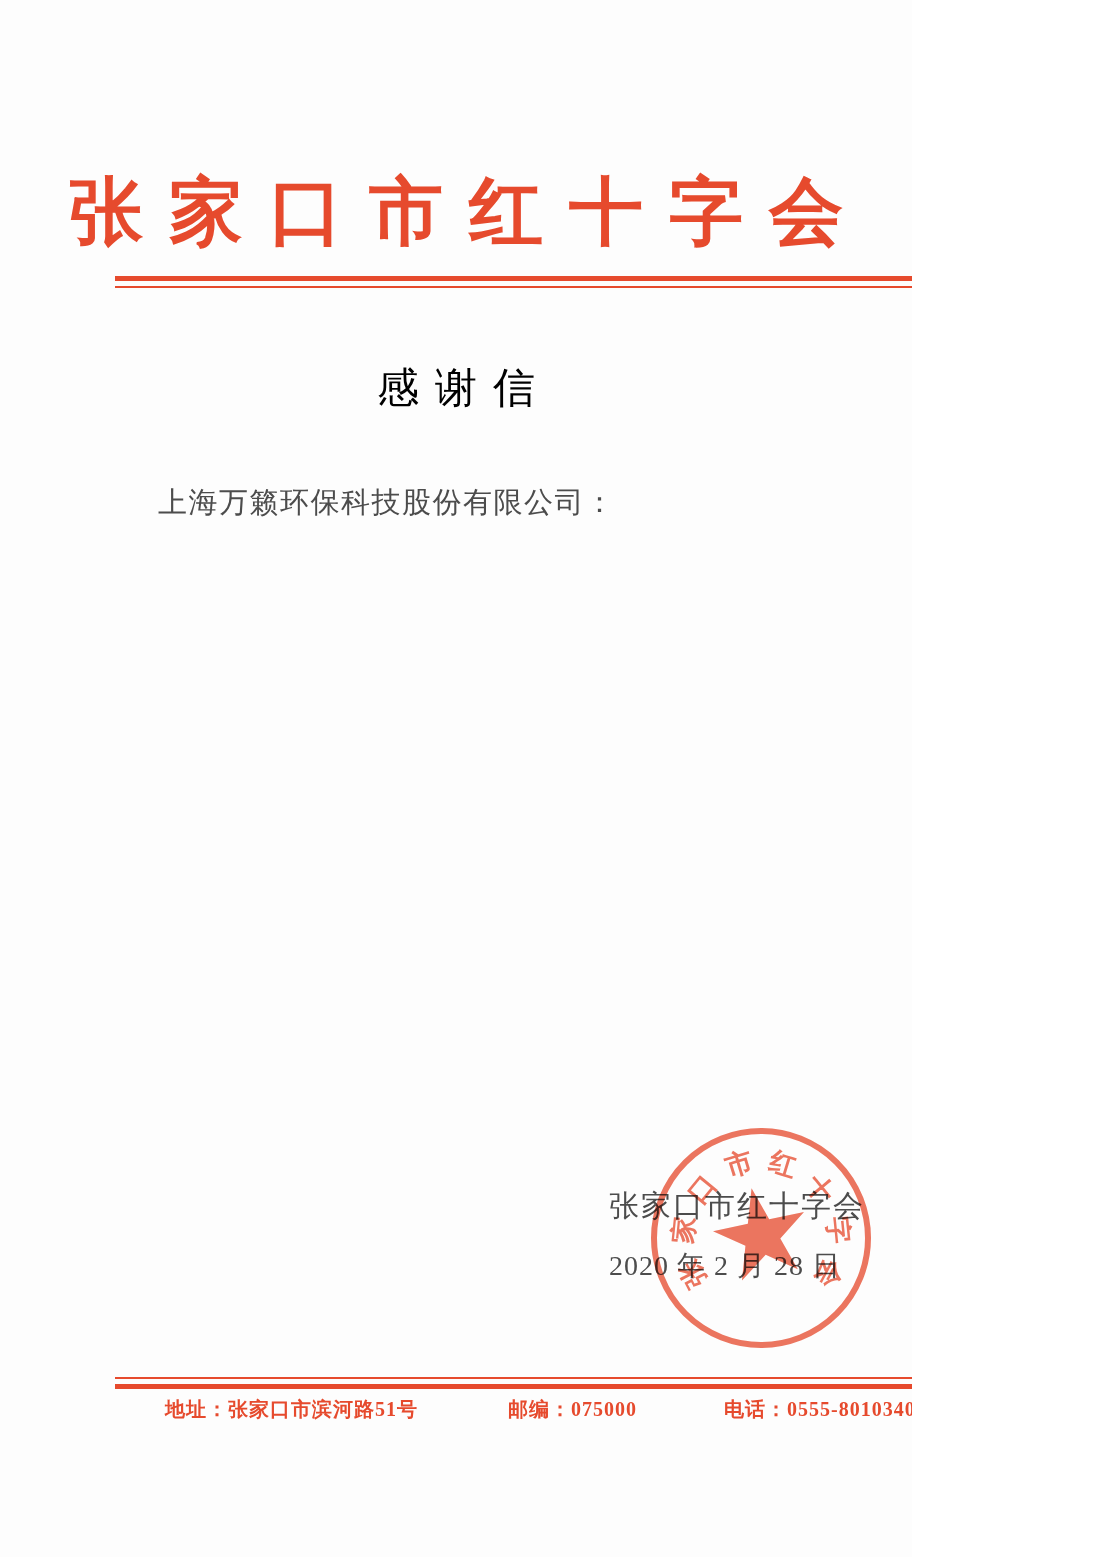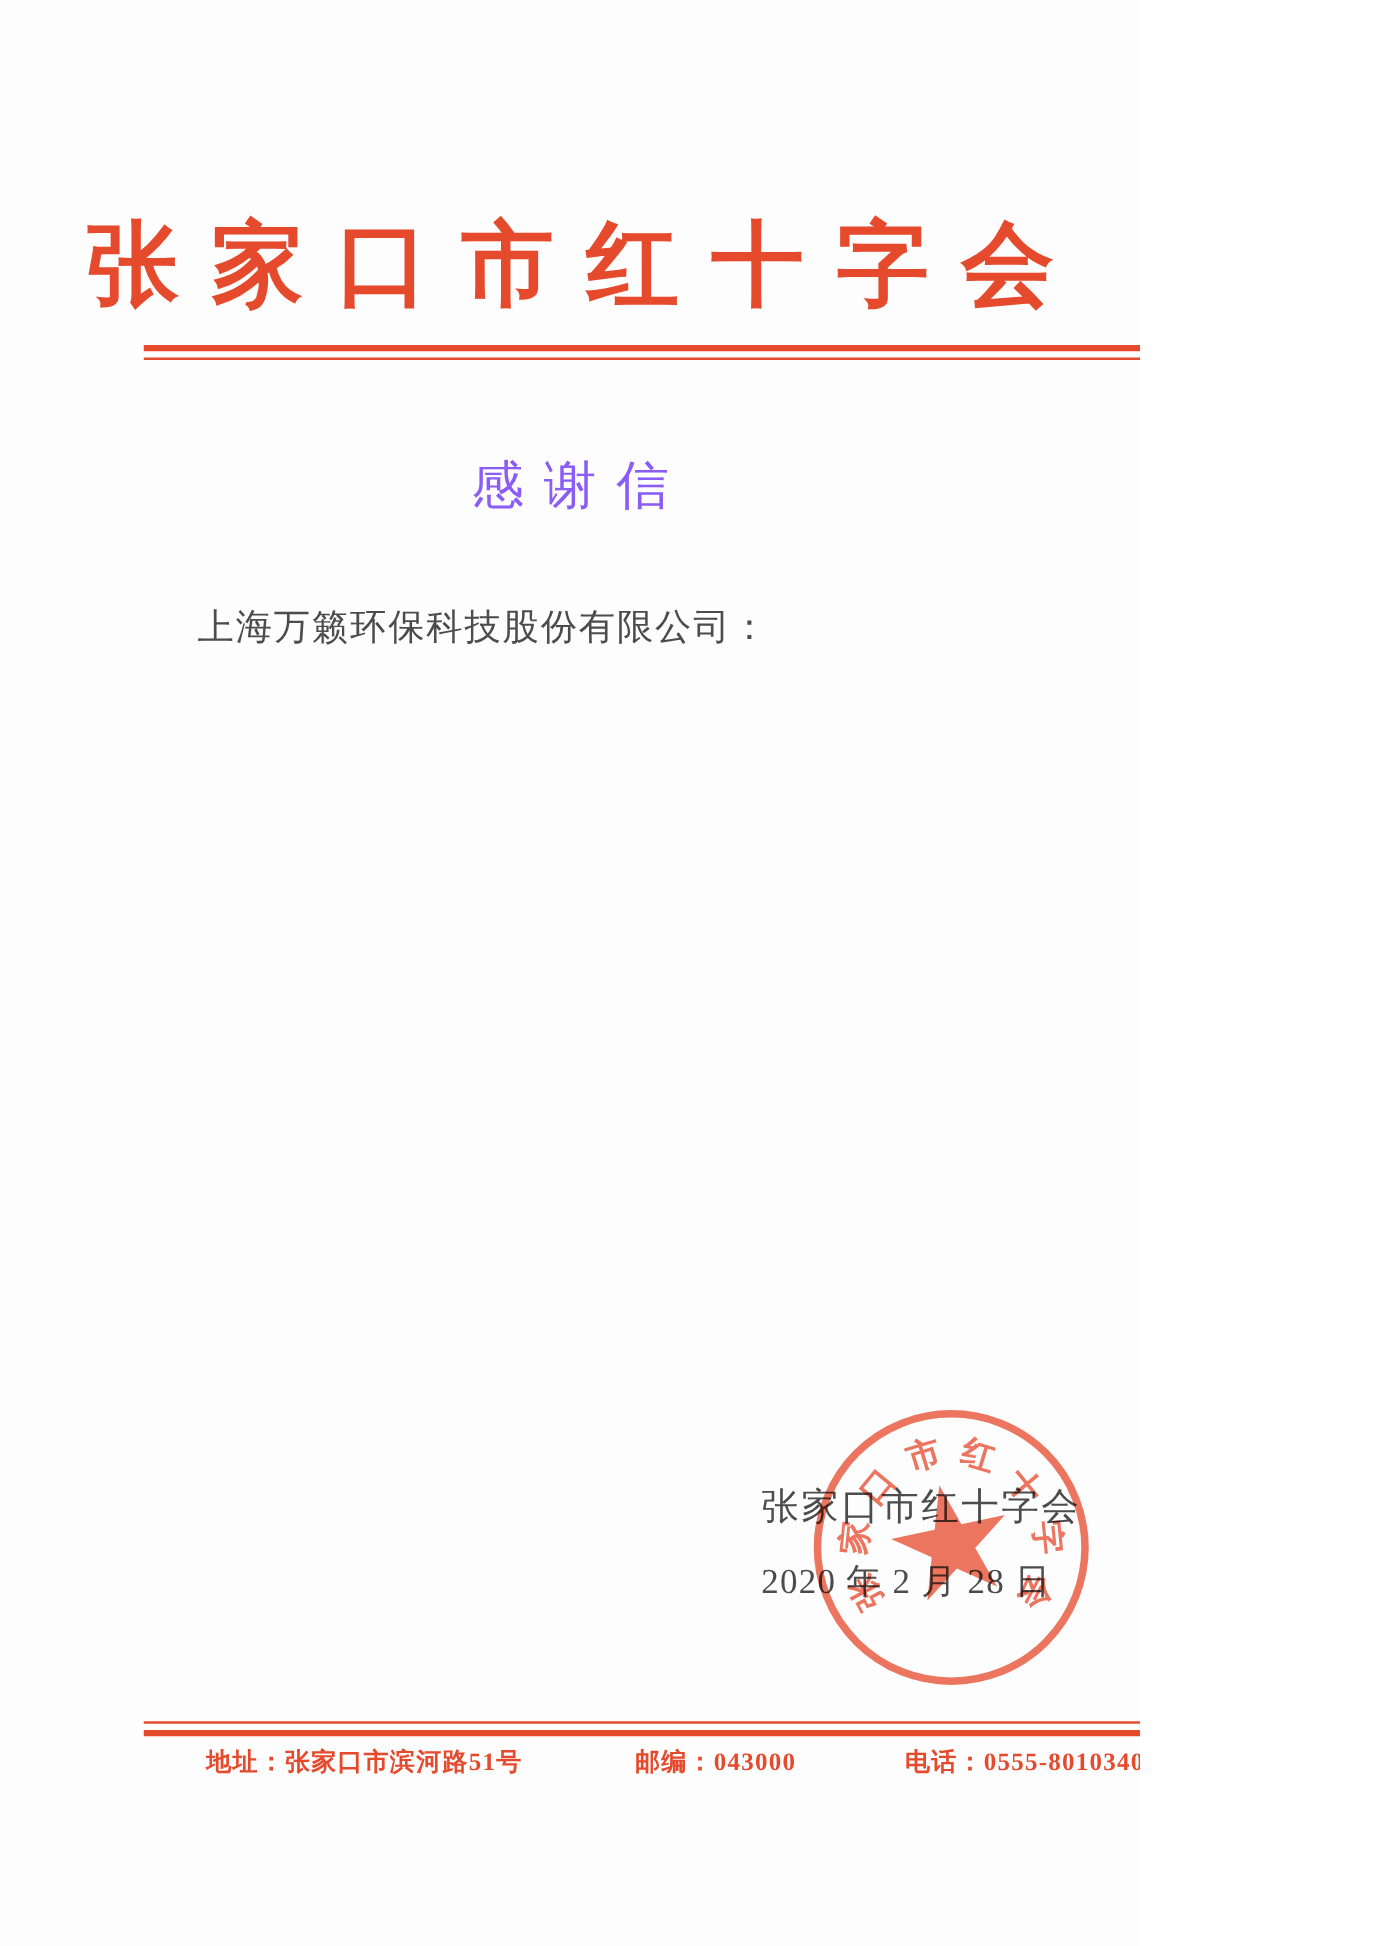--- a/index.html
+++ b/index.html
@@ -28,21 +28,21 @@
   .rule-thick{height:5px;}
   .rule-thin{height:2px;}
   #rule-top-thick{top:276px;}
   #rule-top-thin{top:286px;}
   #rule-bottom-thin{top:1377px;}
   #rule-bottom-thick{top:1384px;}
   
   .doc-title{
     position:absolute;top:360px;left:0;right:0;
     text-align:center;
-    font-size:42px;color:#8b5cf6;
+    font-size:42px;color:#000000;
     letter-spacing:16px;padding-left:16px;
   }
   
   .letter-body{
     position:absolute;top:474px;left:158px;width:790px;
     font-size:29px;line-height:57.7px;
     color:var(--ink);
     text-align:justify;
     letter-spacing:1.5px;
   }
@@ -112,19 +112,19 @@
     <span><span class="seal-char" style="left: 36.013px; top: 140.149px; transform: rotate(-118deg);">张</span><span class="seal-char" style="left: 27.3826px; top: 96.3333px; transform: rotate(-84.2857deg);">家</span><span class="seal-char" style="left: 44.5239px; top: 55.0961px; transform: rotate(-50.5714deg);">口</span><span class="seal-char" style="left: 81.671px; top: 30.3086px; transform: rotate(-16.8571deg);">市</span><span class="seal-char" style="left: 126.329px; top: 30.3086px; transform: rotate(16.8571deg);">红</span><span class="seal-char" style="left: 163.476px; top: 55.0961px; transform: rotate(50.5714deg);">十</span><span class="seal-char" style="left: 180.617px; top: 96.3333px; transform: rotate(84.2857deg);">字</span><span class="seal-char" style="left: 171.987px; top: 140.149px; transform: rotate(118deg);">会</span></span>
   </div>
 
   <div class="rule rule-thin" id="rule-bottom-thin"></div>
   <div class="rule rule-thick" id="rule-bottom-thick"></div>
 
   <div class="footer-item" id="footer-address">
     <span>地址：</span><span>张家口市滨河路51号</span>
   </div>
   <div class="footer-item" id="footer-postcode">
-    <span>邮编：</span><span>043000</span>
+    <span>邮编：</span><span>075000</span>
   </div>
   <div class="footer-item" id="footer-phone">
     <span>电话：</span><span>0555-8010340</span>
   </div>
 
 </div>
 
 </body></html>

